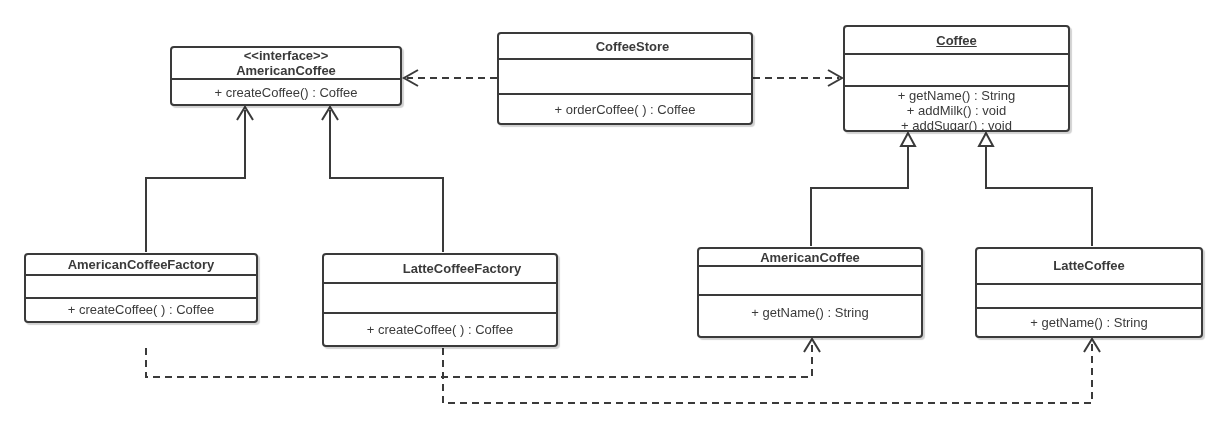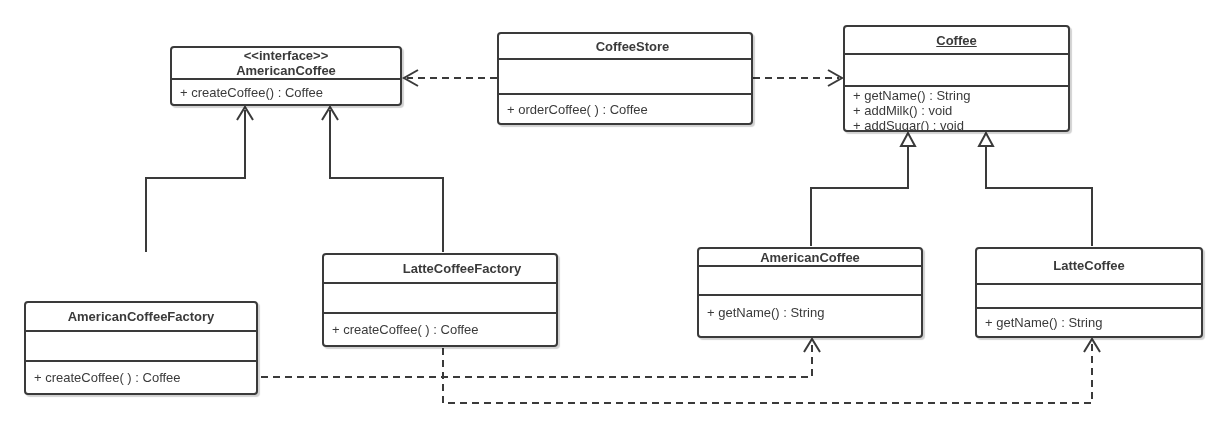--- a/index.html
+++ b/index.html
@@ -10,21 +10,21 @@
     background:#ffffff; overflow:hidden;
   }
   .connectors { position:absolute; left:0; top:0; z-index:0; }
   .uml-class {
     position:absolute; z-index:1; background:#ffffff;
     border:2px solid #3a3a3a; border-radius:4px;
     box-shadow:2px 2px 1px rgba(0,0,0,0.18);
     display:flex; flex-direction:column; overflow:hidden;
   }
   .sec { width:100%; }
-  .sec + .sec { border-top:2px solid #3a3a3a; }
+  .sec + .sec { border-top:2px solid #3a3a3a;align-items:center; }
   .title {
     display:flex; flex-direction:column; justify-content:center; align-items:center;
     font-weight:bold; font-size:13px; line-height:15px; text-align:center;
   }
   .members {
     font-size:13px; line-height:15px; padding:0 8px;
     display:flex; flex-direction:column; justify-content:center;
     overflow:hidden; white-space:nowrap;
   }
   .members.top { justify-content:flex-start; padding-top:1px; }
@@ -102,21 +102,21 @@
       <div>Coffee</div>
     </div>
     <div class="sec" style="height:32px;"></div>
     <div class="sec members top" style="height:45px;">
       <div>+ getName() : String</div>
       <div>+ addMilk() : void</div>
       <div>+ addSugar() : void</div>
     </div>
   </div>
 
-  <div class="uml-class" style="left:24px; top:253px; width:234px; height:94px;margin-top:48px;">
+  <div class="uml-class" style="left:24px; top:253px; width:234px; height:70px;">
     <div class="sec title" style="height:27px;">
       <div>AmericanCoffeeFactory</div>
     </div>
     <div class="sec" style="height:30px;"></div>
     <div class="sec members" style="height:33px;">
       <div>+ createCoffee( ) : Coffee</div>
     </div>
   </div>
 
   <div class="uml-class" style="left:322px; top:253px; width:236px; height:94px;">

